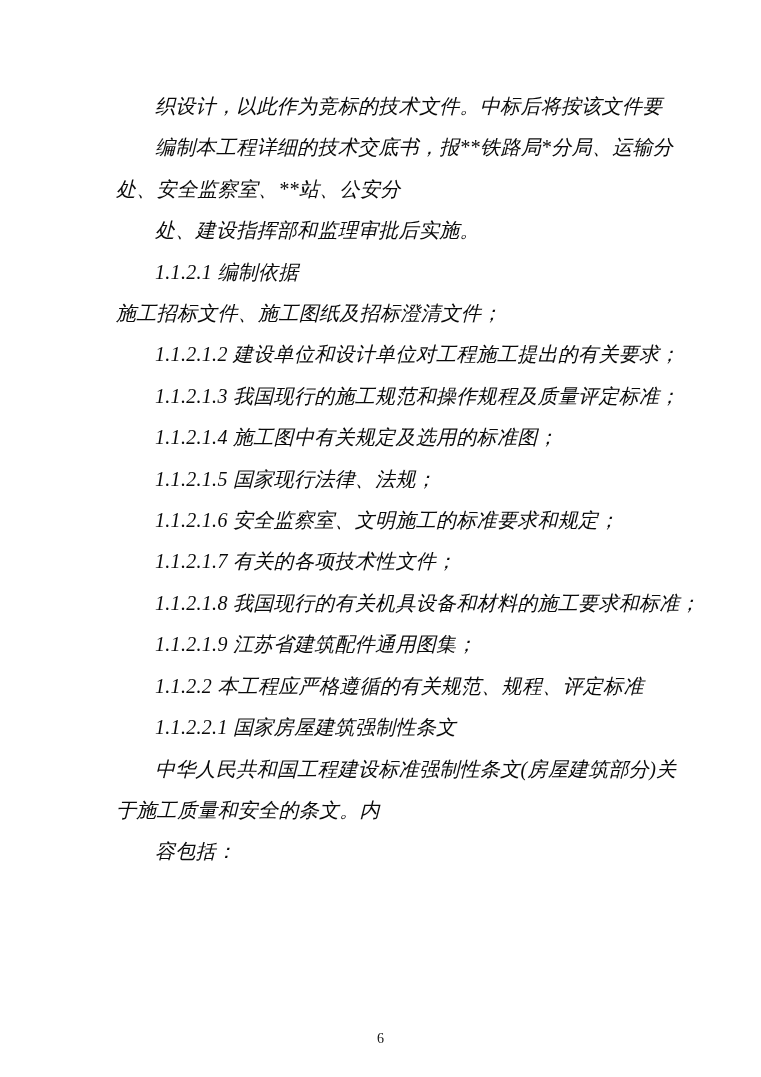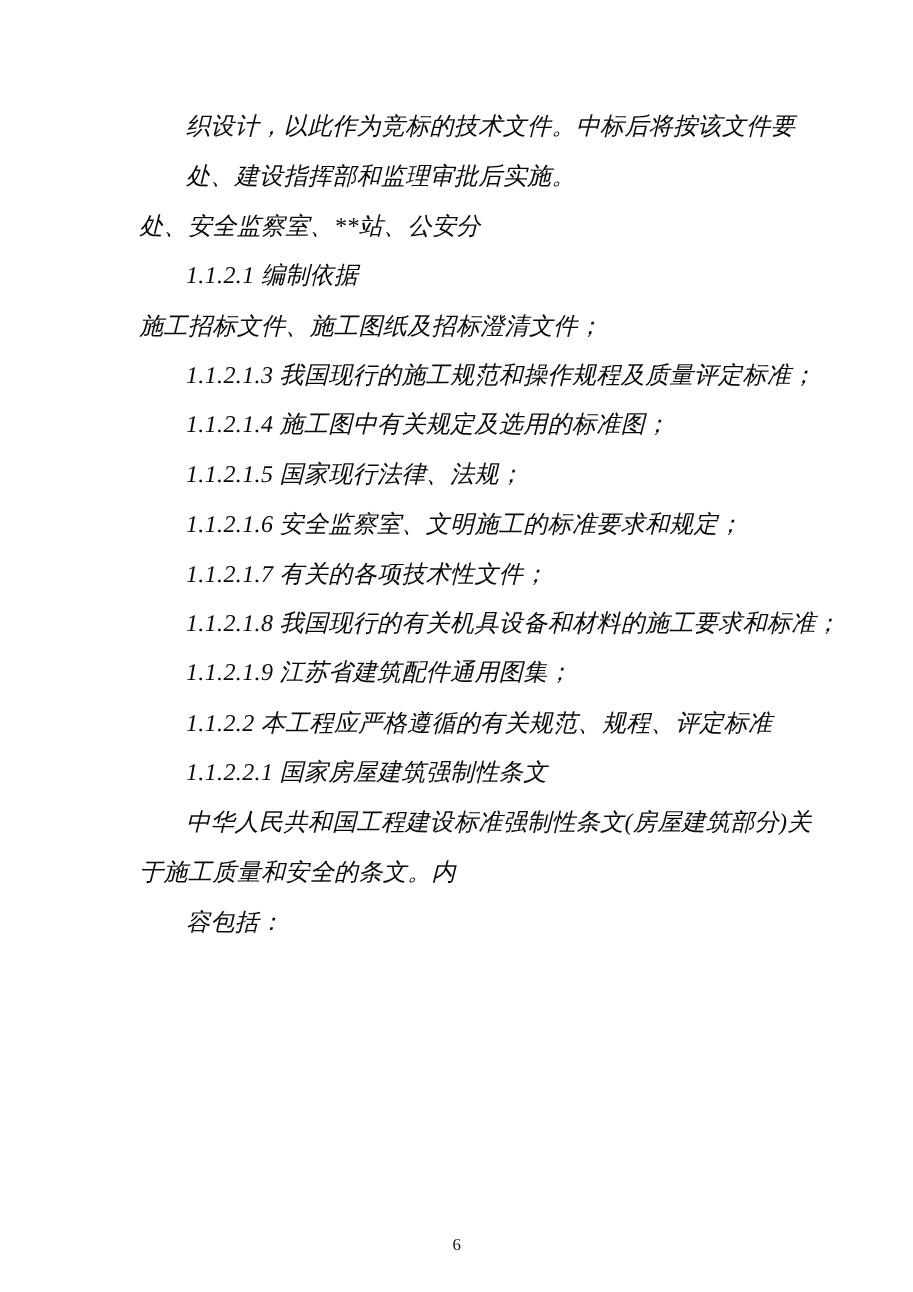--- a/index.html
+++ b/index.html
@@ -47,24 +47,26 @@
     line-height: 18px;
     color: #111111;
   }
 </style>
 </head>
 <body>
 
 <div class="page">
   <div class="doc-body">
     <p class="line indent">织设计，以此作为竞标的技术文件。中标后将按该文件要</p>
+    <p class="line indent">编制本工程详细的技术交底书，报**铁路局*分局、运输分</p>
+    <p class="line flush">处、安全监察室、**站、公安分</p>
     <p class="line indent">处、建设指挥部和监理审批后实施。</p>
-    <p class="line flush">处、安全监察室、**站、公安分</p>
     <p class="line indent">1.1.2.1 编制依据</p>
     <p class="line flush">施工招标文件、施工图纸及招标澄清文件；</p>
+    <p class="line indent">1.1.2.1.2 建设单位和设计单位对工程施工提出的有关要求；</p>
     <p class="line indent">1.1.2.1.3 我国现行的施工规范和操作规程及质量评定标准；</p>
     <p class="line indent">1.1.2.1.4 施工图中有关规定及选用的标准图；</p>
     <p class="line indent">1.1.2.1.5 国家现行法律、法规；</p>
     <p class="line indent">1.1.2.1.6 安全监察室、文明施工的标准要求和规定；</p>
     <p class="line indent">1.1.2.1.7 有关的各项技术性文件；</p>
     <p class="line indent">1.1.2.1.8 我国现行的有关机具设备和材料的施工要求和标准；</p>
     <p class="line indent">1.1.2.1.9 江苏省建筑配件通用图集；</p>
     <p class="line indent">1.1.2.2 本工程应严格遵循的有关规范、规程、评定标准</p>
     <p class="line indent">1.1.2.2.1 国家房屋建筑强制性条文</p>
     <p class="line indent">中华人民共和国工程建设标准强制性条文(房屋建筑部分)关</p>

